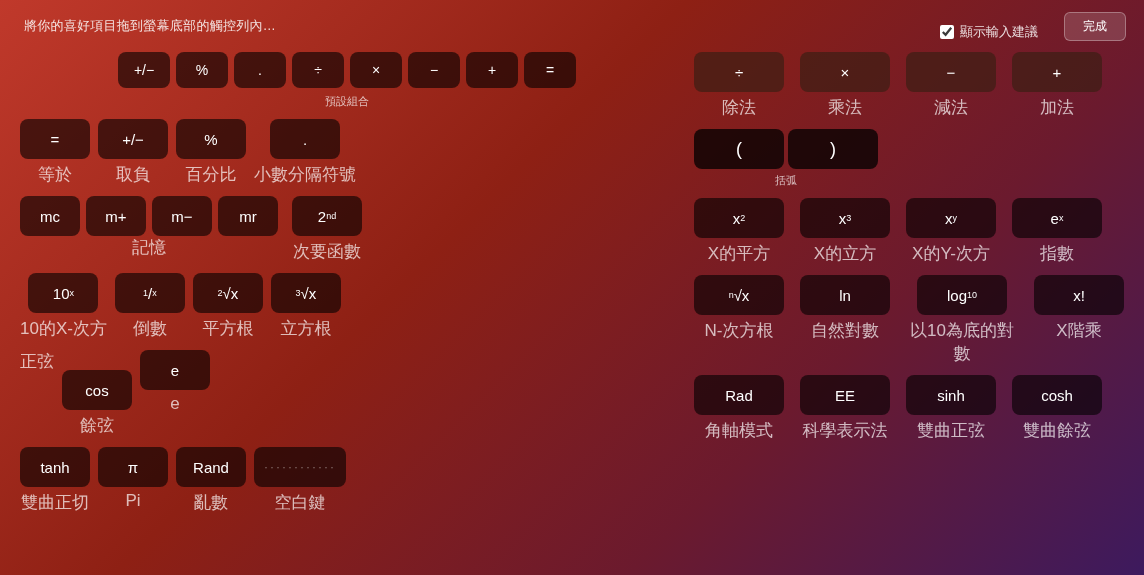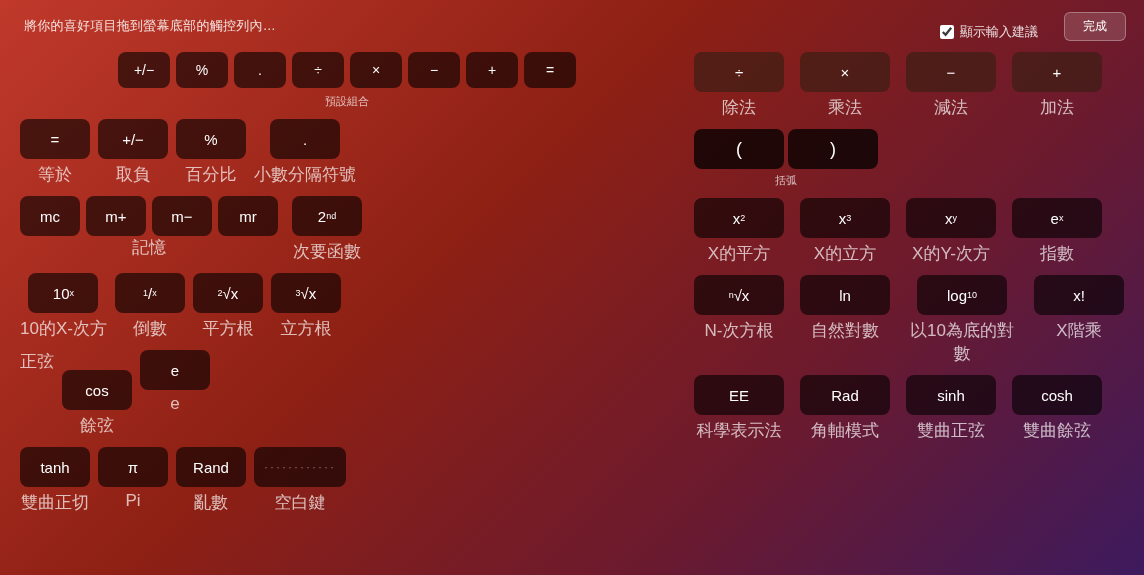--- a/index.html
+++ b/index.html
@@ -392,28 +392,28 @@
         <span class="btn-label">以10為底的對數</span>
       </div>
       <div class="btn-group">
         <button class="calc-btn dark" style="min-width:90px;">x!</button>
         <span class="btn-label">X階乘</span>
       </div>
     </div>
 
     <div class="right-row">
       <div class="btn-group">
+        <button class="calc-btn dark" style="min-width:90px;">Rad</button>
+        <span class="btn-label">角軸模式</span>
+      </div>
+      <div class="btn-group">
         <button class="calc-btn dark" style="min-width:90px;">EE</button>
         <span class="btn-label">科學表示法</span>
       </div>
       <div class="btn-group">
-        <button class="calc-btn dark" style="min-width:90px;">Rad</button>
-        <span class="btn-label">角軸模式</span>
-      </div>
-      <div class="btn-group">
         <button class="calc-btn dark" style="min-width:90px;">sinh</button>
         <span class="btn-label">雙曲正弦</span>
       </div>
       <div class="btn-group">
         <button class="calc-btn dark" style="min-width:90px;">cosh</button>
         <span class="btn-label">雙曲餘弦</span>
       </div>
     </div>
 
   </div>

